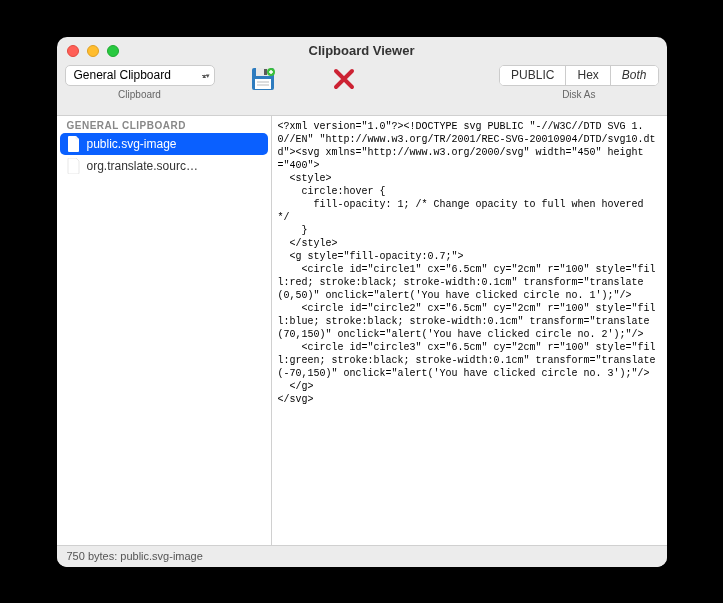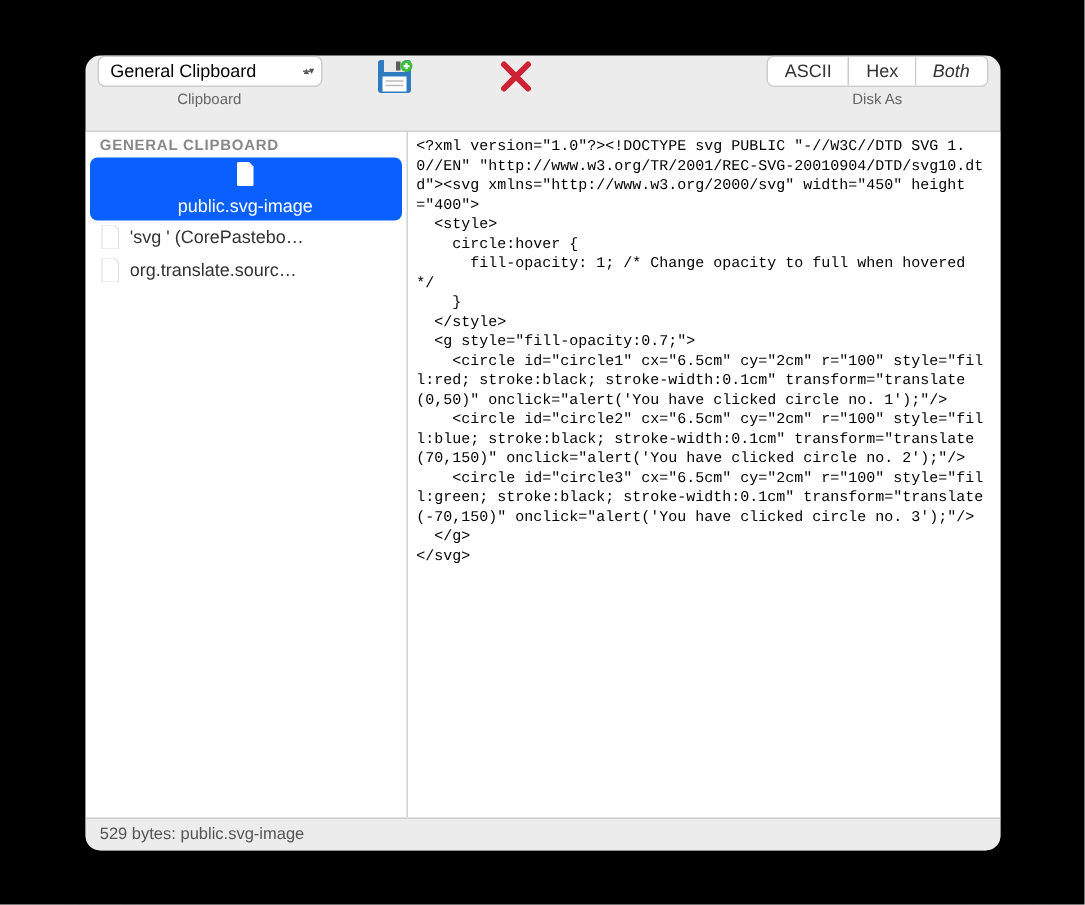--- a/index.html
+++ b/index.html
@@ -166,21 +166,20 @@
       white-space: nowrap;
       overflow: hidden;
       text-overflow: ellipsis;
     }
     .sidebar-item.selected {
       background: #0a60ff;
       color: #fff;
       border-radius: 5px;
       margin: 0 3px;
       padding: 3px 7px;
-      flex-direction: column;
     }
     .sidebar-item .file-icon {
       flex-shrink: 0;
       width: 14px;
       height: 16px;
     }
     .sidebar-item-label {
       overflow: hidden;
       text-overflow: ellipsis;
     }
@@ -204,20 +203,28 @@
       color: #555;
       display: flex;
       align-items: center;
       padding: 0 10px;
     }
   </style>
 </head>
 <body>
 
 <div class="window">
+  <div class="titlebar">
+    <div class="traffic-lights">
+      <div class="traffic-light tl-close"></div>
+      <div class="traffic-light tl-min"></div>
+      <div class="traffic-light tl-max"></div>
+    </div>
+    <div class="title">Clipboard Viewer</div>
+  </div>
 
   <div class="toolbar">
     <div class="toolbar-section">
       <div class="clipboard-select">
         <span>General Clipboard</span>
         <span class="select-arrows">▴▾</span>
       </div>
       <div class="toolbar-label">Clipboard</div>
     </div>
 
@@ -243,21 +250,21 @@
           <path d="M4 4 L20 20 M20 4 L4 20" stroke="#c23" stroke-width="4" stroke-linecap="round"></path>
         </svg>
       </div>
       <div class="toolbar-label">View Clipboard</div>
     </div>
 
     <div class="spacer"></div>
 
     <div class="toolbar-section">
       <div class="segmented">
-        <button>ASCII</button>
+        <button>PUBLIC</button>
         <button>Hex</button>
         <button>Both</button>
       </div>
       <div class="toolbar-label">Disk As</div>
     </div>
   </div>
 
   <div class="main">
     <div class="sidebar">
       <div class="sidebar-header">GENERAL CLIPBOARD</div>
@@ -265,28 +272,20 @@
       <div class="sidebar-item selected">
         <span class="file-icon">
           <svg width="14" height="16" viewBox="0 0 14 16">
             <path d="M2 0 h7 l3 3 v12 a1 1 0 0 1 -1 1 h-9 a1 1 0 0 1 -1 -1 v-14 a1 1 0 0 1 1 -1 z" fill="#fff"></path>
             <path d="M9 0 v3 h3" fill="none" stroke="#ddd" stroke-width="0.5"></path>
           </svg>
         </span>
         <span class="sidebar-item-label">public.svg-image</span>
       </div>
 
-      <div class="sidebar-item">
-        <span class="file-icon">
-          <svg width="14" height="16" viewBox="0 0 14 16">
-            <path d="M2 0 h7 l3 3 v12 a1 1 0 0 1 -1 1 h-9 a1 1 0 0 1 -1 -1 v-14 a1 1 0 0 1 1 -1 z" fill="#fff" stroke="#ddd" stroke-width="0.7"></path>
-          </svg>
-        </span>
-        <span class="sidebar-item-label">'svg ' (CorePastebo…</span>
-      </div>
 
       <div class="sidebar-item">
         <span class="file-icon">
           <svg width="14" height="16" viewBox="0 0 14 16">
             <path d="M2 0 h7 l3 3 v12 a1 1 0 0 1 -1 1 h-9 a1 1 0 0 1 -1 -1 v-14 a1 1 0 0 1 1 -1 z" fill="#fff" stroke="#ddd" stroke-width="0.7"></path>
           </svg>
         </span>
         <span class="sidebar-item-label">org.translate.sourc…</span>
       </div>
     </div>
@@ -299,15 +298,15 @@
   &lt;/style&gt;
   &lt;g style="fill-opacity:0.7;"&gt;
     &lt;circle id="circle1" cx="6.5cm" cy="2cm" r="100" style="fill:red; stroke:black; stroke-width:0.1cm" transform="translate(0,50)" onclick="alert('You have clicked circle no. 1');"/&gt;
     &lt;circle id="circle2" cx="6.5cm" cy="2cm" r="100" style="fill:blue; stroke:black; stroke-width:0.1cm" transform="translate(70,150)" onclick="alert('You have clicked circle no. 2');"/&gt;
     &lt;circle id="circle3" cx="6.5cm" cy="2cm" r="100" style="fill:green; stroke:black; stroke-width:0.1cm" transform="translate(-70,150)" onclick="alert('You have clicked circle no. 3');"/&gt;
   &lt;/g&gt;
 &lt;/svg&gt;</div>
   </div>
 
   <div class="statusbar">
-    <span>529 bytes: public.svg-image</span>
+    <span>750 bytes: public.svg-image</span>
   </div>
 </div>
 
 </body></html>

